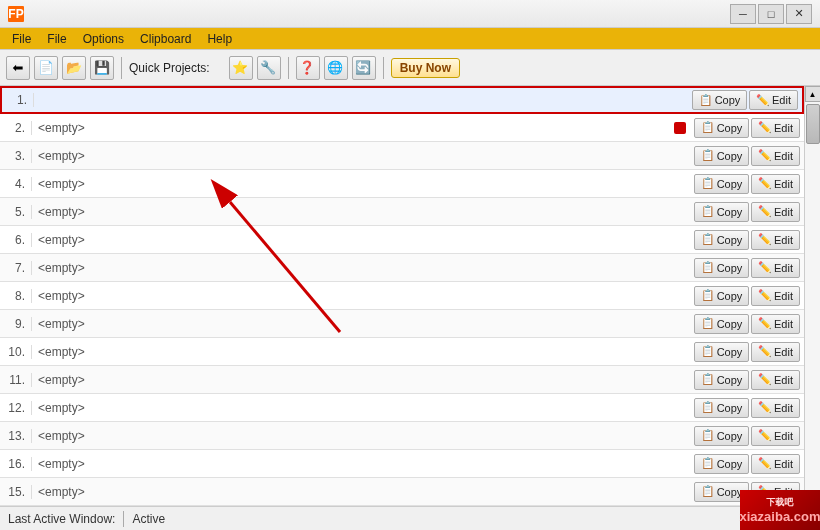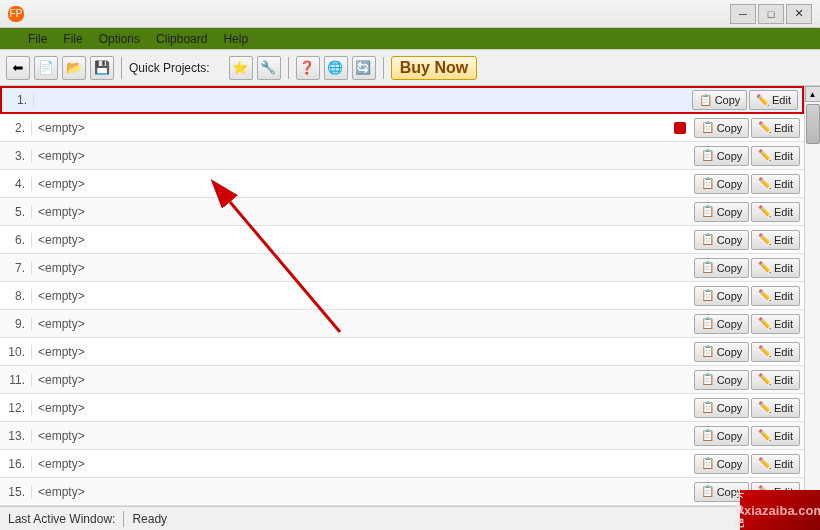--- a/index.html
+++ b/index.html
@@ -35,27 +35,27 @@
       align-items: center;
       gap: 6px;
       font-size: 12px;
       color: #222;
     }
 
     .title-bar-icon {
       width: 16px;
       height: 16px;
       background: #ff6600;
-      border-radius: 7px;
+      border-radius: 1px;
       display: flex;
       align-items: center;
       justify-content: center;
       color: white;
-      font-size: 10px;
-      font-weight: normal;
+      font-size: 12px;
+      font-weight: bold;
     }
 
     .title-bar-controls {
       display: flex;
       gap: 2px;
     }
 
     .title-btn {
       width: 26px;
       height: 20px;
@@ -64,25 +64,25 @@
       cursor: pointer;
       display: flex;
       align-items: center;
       justify-content: center;
       font-size: 11px;
       color: #333;
     }
 
     
     .menu-bar {
-      background: #4d7c0f;
+      background: #eab308;
       border-bottom: 1px solid #ccc;
       display: flex;
       align-items: center;
-      padding: 2px 20px;
+      padding: 2px 4px;
       height: 22px;
     }
 
     .menu-item {
       padding: 2px 8px;
       cursor: pointer;
       font-size: 12px;
       color: #222;
     }
 
@@ -121,21 +121,21 @@
       font-size: 12px;
       color: #222;
       margin-right: 15px;
     }
 
     .buy-now-btn {
       background: linear-gradient(to bottom, #fff8e0, #ffe090);
       border: 1px solid #c8a000;
       border-radius: 3px;
       padding: 2px 8px;
-      font-size: 16px;
+      font-size: 12px;
       font-weight: bold;
       color: #884400;
       cursor: pointer;
     }
 
     
     .main-area {
       display: flex;
       height: calc(530px - 28px - 22px - 36px - 24px);
       background: white;
@@ -308,21 +308,21 @@
 
     
     .watermark {
       position: absolute;
       bottom: 0;
       right: 0;
       width: 80px;
       height: 40px;
       background: linear-gradient(135deg, #cc0000, #880000);
       display: flex;
-      flex-direction: row;
+      flex-direction: column;
       align-items: center;
       justify-content: center;
       color: white;
       font-size: 10px;
       font-weight: bold;
     }
 
     .watermark-top {
       font-size: 9px;
       color: #ffdddd;
@@ -615,19 +615,19 @@
         <div class="scroll-thumb"></div>
       </div>
       <div class="scroll-down">▼</div>
     </div>
   </div>
 </div>
 
 <div class="status-bar">
   <span>Last Active Window:</span>
   <div class="status-separator"></div>
-  <span>Ready</span>
+  <span>Active</span>
 
   <div class="watermark">
     <span class="watermark-top">下载吧</span>
     <span class="watermark-sub">xiazaiba.com</span>
   </div>
 </div>
 
 </body></html>

